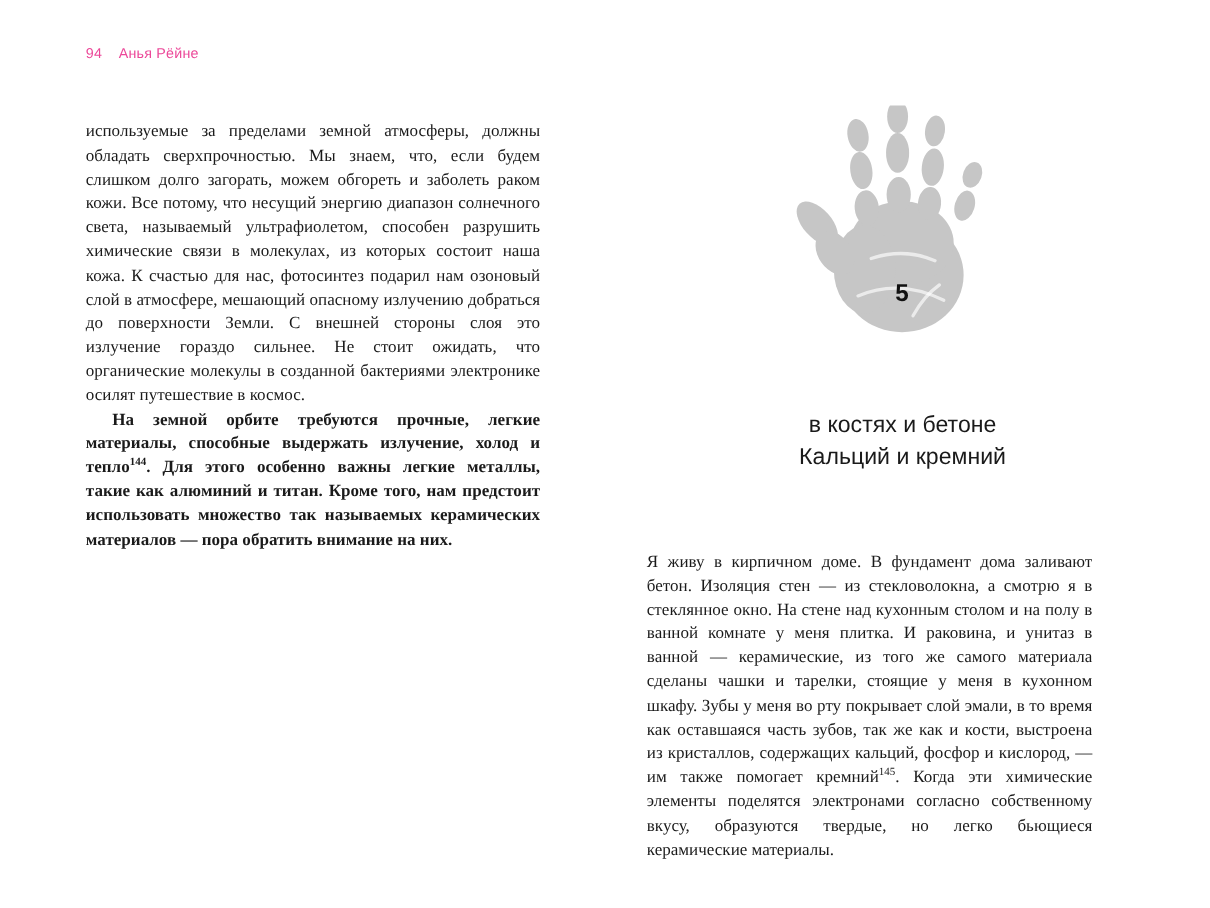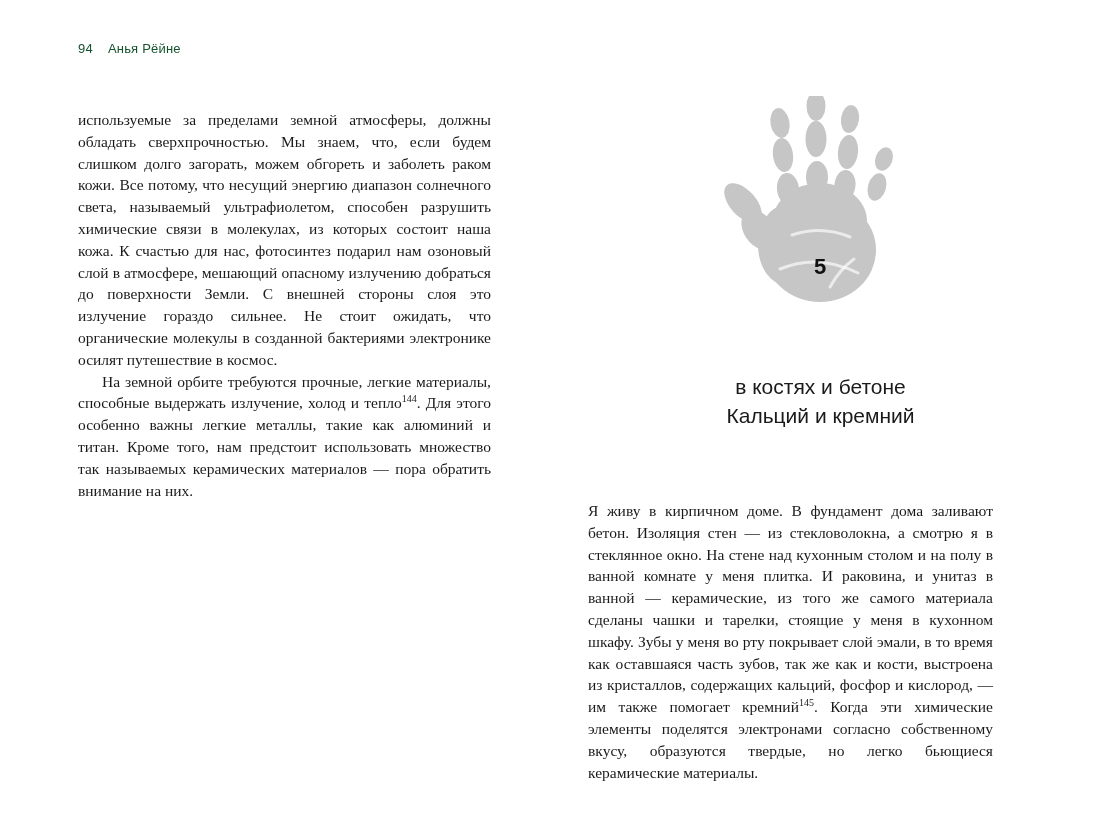--- a/index.html
+++ b/index.html
@@ -12,37 +12,37 @@
     overflow: hidden;
   }
 
   
   .running-head {
     position: absolute;
     left: 78px;
     top: 41px;
     font-family: "Liberation Sans", sans-serif;
     font-size: 13px;
-    color: #14532d;
+    color: #ec4899;
     letter-spacing: 0.2px;
   }
   .running-head .pagenum { margin-right: 15px; }
 
   .left-body {
     position: absolute;
     left: 78px;
     top: 81px;
     width: 413px;
     font-size: 15.5px;
     line-height: 21.8px;
     text-align: justify;
     margin-top: 28px;
   }
   .left-body p + p { margin-top: 0; }
-  p.indent { text-indent: 24px; }
+  p.indent { text-indent: 24px; font-weight: bold; }
   sup.fnref {
     font-size: 10px;
     line-height: 0;
     vertical-align: super;
   }
 
   
   .hand-wrap {
     position: absolute;
     left: 722px;

